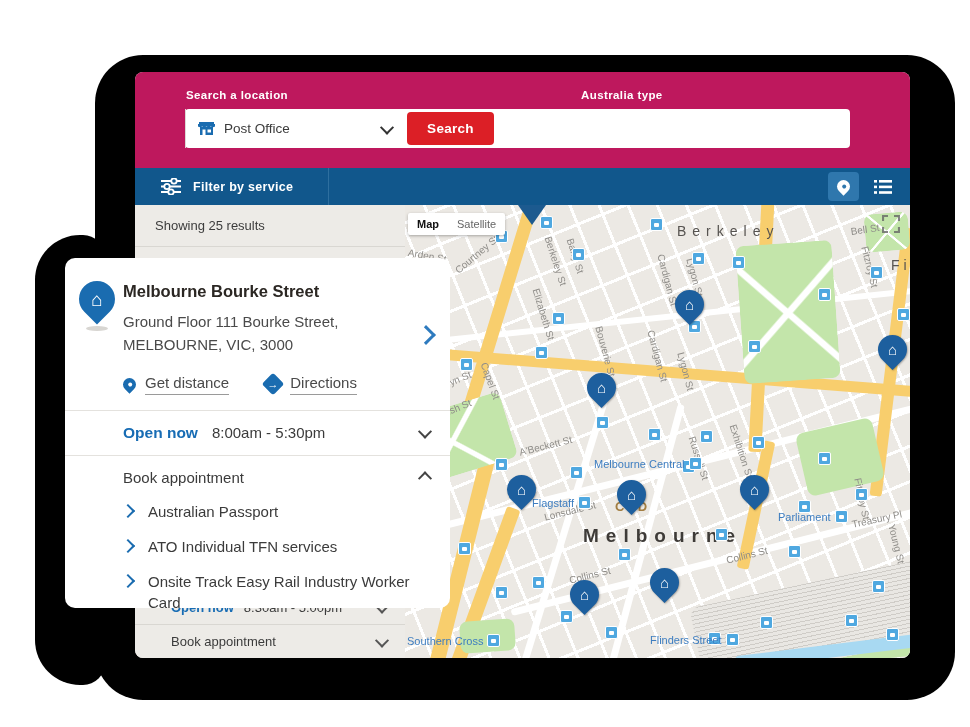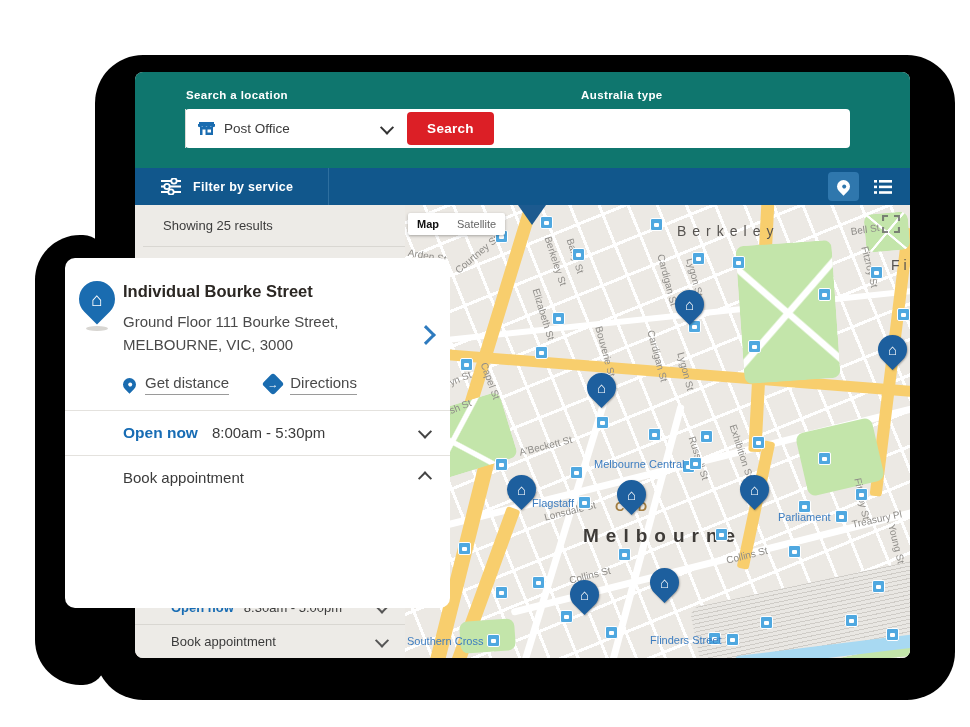--- a/index.html
+++ b/index.html
@@ -5,21 +5,21 @@
   html,body{margin:0;padding:0;background:#fff;}
   .stage{position:relative;width:970px;height:727px;background:#fff;overflow:hidden;
          font-family:"Liberation Sans",sans-serif;}
   
   .blob{position:absolute;background:#000;}
   .blob-a{left:95px;top:55px;width:860px;height:645px;border-radius:48px;}
   .blob-b{left:35px;top:235px;width:70px;height:450px;border-radius:45px 22px 22px 45px;}
   
   .app{position:absolute;left:135px;top:72px;width:775px;height:586px;border-radius:8px;
        overflow:hidden;background:#EDEBE7;}
-  .hdr{height:96px;background:#0f766e;position:relative;}
+  .hdr{height:96px;background:#be185d;position:relative;}
   .hdr-label{position:absolute;top:17px;color:#fff;font-size:11.5px;font-weight:bold;letter-spacing:.4px;}
   .hdr-label.sl{left:51px;} .hdr-label.lt{left:446px;}
   .search-bar{position:absolute;left:50px;top:37px;width:665px;height:39px;background:#fff;
               border-radius:4px;display:flex;align-items:stretch;}
   .si-section{flex:1;display:flex;align-items:center;padding:0 10px 0 13px;gap:9px;}
   input.si{border:0;outline:0;flex:1;font-size:13.5px;color:#3B3B3B;font-family:inherit;background:transparent;}
   .vdiv{width:1px;background:#DCDAD6;}
   .lt-section{width:194px;display:flex;align-items:center;padding:0 12px;gap:9px;cursor:pointer;}
   .lt-text{flex:1;font-size:13.5px;color:#3B3B3B;}
   .btn-search{margin:3px;width:87px;border-radius:4px;background:#DC1F26;color:#fff;font-weight:bold;
@@ -32,21 +32,21 @@
   
   .fbar{height:37px;background:#11578C;display:flex;align-items:center;position:relative;}
   .flabel{color:#fff;font-weight:bold;font-size:12.5px;letter-spacing:.3px;margin-left:12px;}
   .fdiv{position:absolute;left:193px;top:0;bottom:0;width:1px;background:#2E6F9F;}
   .fbar-right{position:absolute;right:12px;display:flex;align-items:center;gap:8px;}
   .view-btn{width:31px;height:29px;border-radius:4px;display:flex;align-items:center;justify-content:center;cursor:pointer;}
   .view-btn.active{background:#2F77AD;}
   
   .content{position:absolute;top:133px;left:0;right:0;bottom:0;display:flex;}
   .panel{width:270px;background:#EDEBE7;position:relative;flex:none;}
-  .results-count{padding:13px 20px;font-size:13px;color:#3C3C3C;border-bottom:1px solid #D9D7D2;margin-left:8px;}
+  .results-count{padding:13px 20px;font-size:13px;color:#3C3C3C;border-bottom:1px solid #D9D7D2;}
   .panel-bottom{position:absolute;left:0;right:0;bottom:0;}
   .p-row{display:flex;align-items:center;padding:9px 18px 9px 36px;border-top:1px solid #D9D7D2;
          font-size:13px;color:#3B3B3B;cursor:pointer;}
   .p-open .open-lab{color:#176CB4;font-weight:bold;margin-right:10px;}
   .p-row .cv{margin-left:auto;color:#555;}
   
   .cv{display:inline-block;width:8px;height:8px;border:solid currentColor;border-width:0 2px 2px 0;flex:none;}
   .cv.down{transform:rotate(45deg) translate(-1px,-1px);}
   .cv.up{transform:rotate(-135deg) translate(-1px,-1px);}
   .cv.right{transform:rotate(-45deg);}
@@ -436,21 +436,21 @@
     </div>
   </div>
 
   <div class="card">
     <div class="card-head">
       <div class="card-pin">
         <span class="shadow"></span>
           <span class="head"></span>
           <span class="glyph">⌂</span>
       </div>
-      <h2 class="card-title">Individual Bourke Street</h2>
+      <h2 class="card-title">Melbourne Bourke Street</h2>
       <div class="card-addr">
         <div>Ground Floor 111 Bourke Street,</div>
         <div>MELBOURNE, VIC, 3000</div>
       </div>
       <span class="card-chevron"><span class="cv right"></span></span>
     </div>
     <div class="card-links">
       <span class="link">
         <span class="drop"></span>
         <span class="txt">Get distance</span>
@@ -464,14 +464,28 @@
     </div>
     <div class="card-row">
       <span class="open-lab">Open now</span>
       <span>8:00am - 5:30pm</span>
       <span class="cv down"></span>
     </div>
     <div class="card-row">
       <span>Book appointment</span>
       <span class="cv up"></span>
     </div>
+    <ul class="card-services" id="card-services">
+        <li>
+          <span class="cv right blue"></span>
+          <span>Australian Passport</span>
+        </li>
+        <li>
+          <span class="cv right blue"></span>
+          <span>ATO Individual TFN services</span>
+        </li>
+        <li>
+          <span class="cv right blue"></span>
+          <span>Onsite Track Easy Rail Industry Worker Card</span>
+        </li>
+      </ul>
   </div>
 </div>
 
 </body></html>

